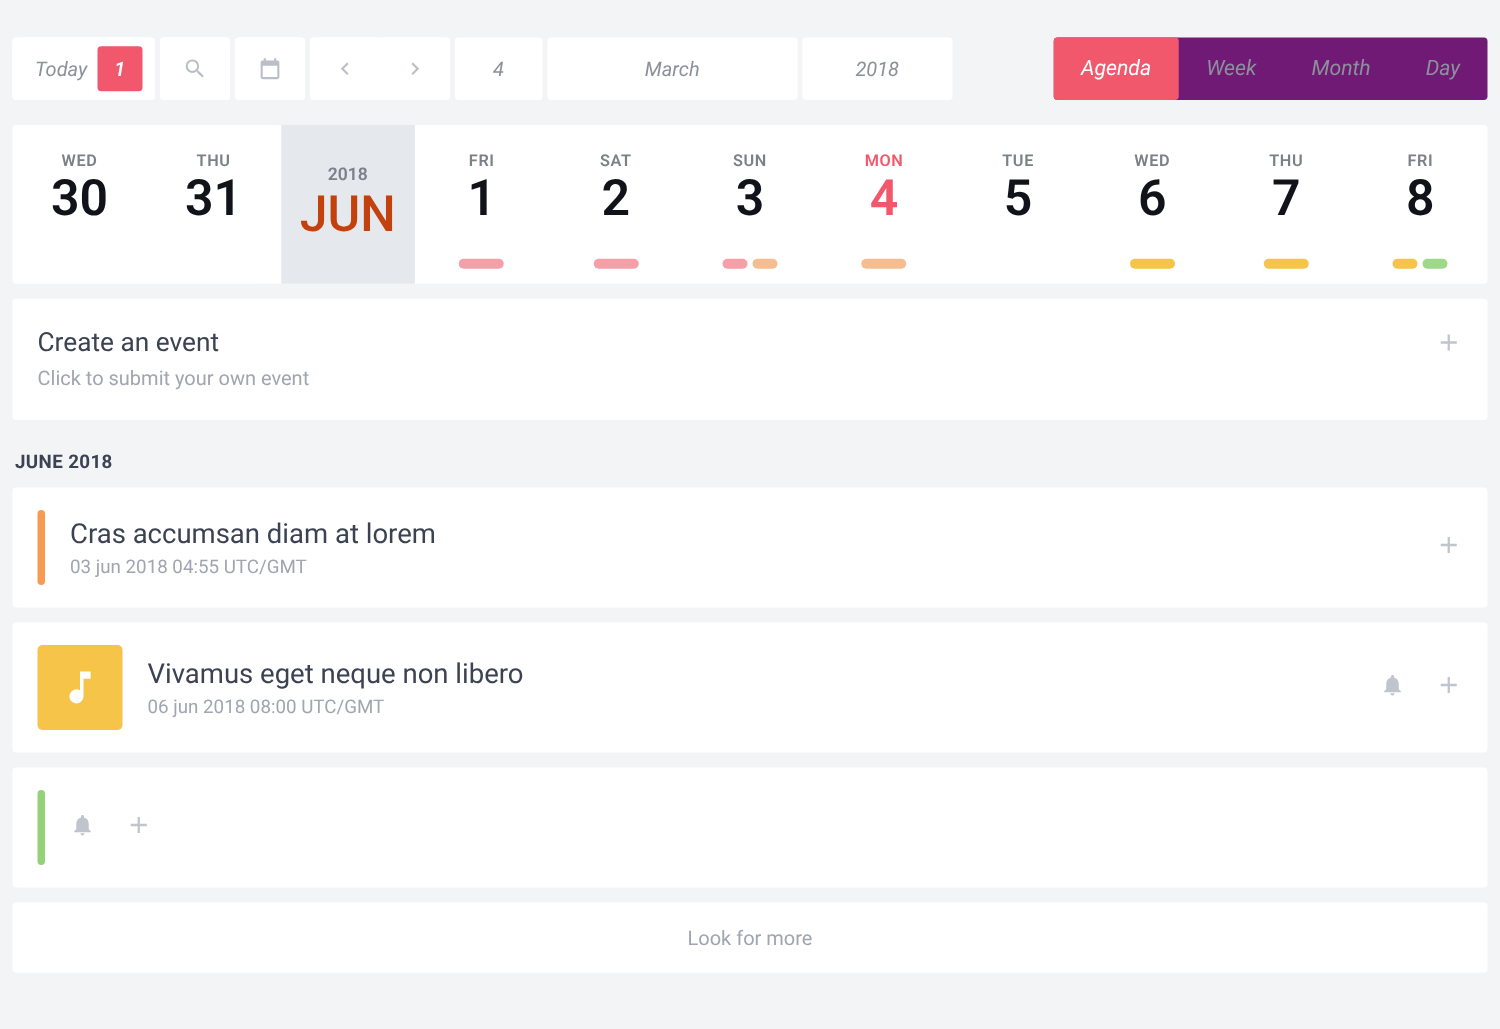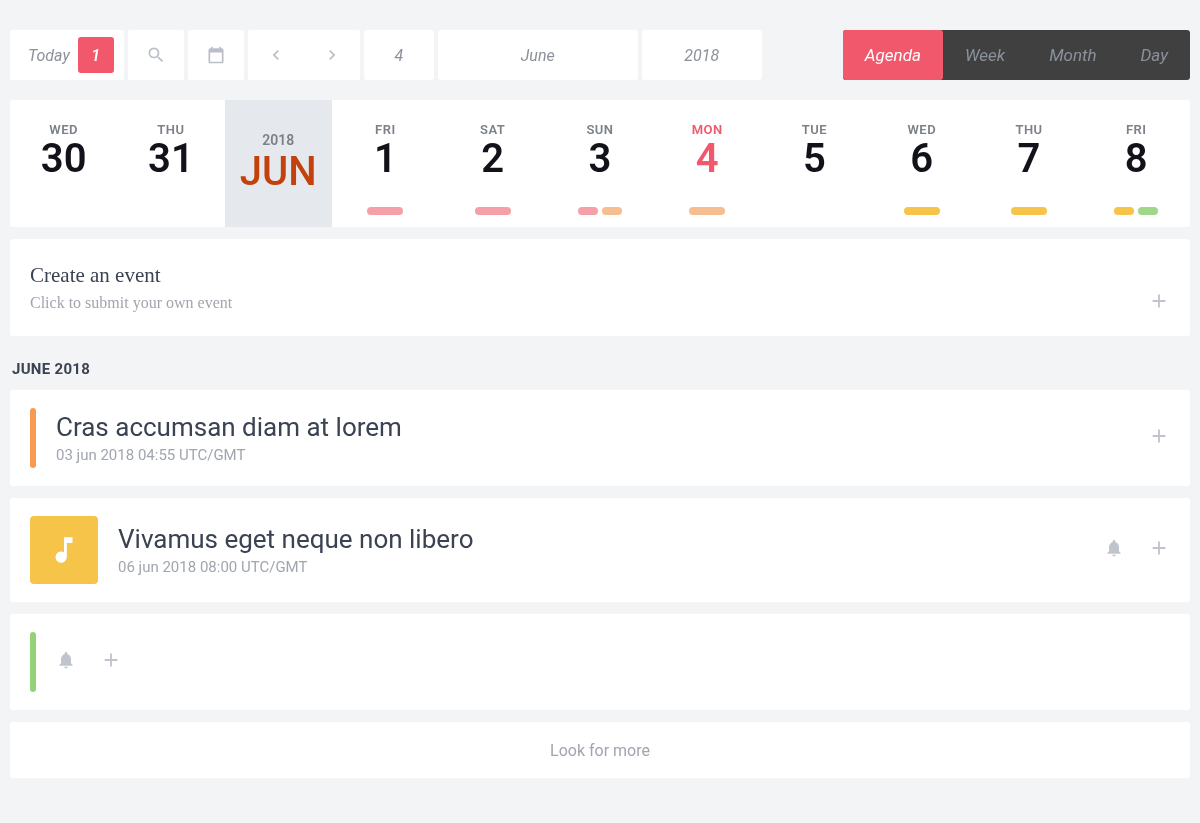--- a/index.html
+++ b/index.html
@@ -73,21 +73,21 @@
       font-size: 16px;
     }
     .field-day { width: 70px; }
     .field-month { width: 200px; }
     .field-year { width: 120px; }
     
     .spacer { flex: 1; }
     
     .view-tabs {
       display: flex;
-      background: #404040;
+      background: #701a75;
       border-radius: 3px;
     }
     .view-tab {
       display: flex;
       align-items: center;
       justify-content: center;
       height: 50px;
       padding: 0 22px;
       color: #8b919b;
       font-size: 17px;
@@ -169,25 +169,24 @@
     .dot-orange { background: #f6bd91; }
     .dot-yellow { background: #f5c448; }
     .dot-green { background: #a0d88a; }
     
     
     .create-card {
       background: #fff;
       border-radius: 3px;
       padding: 24px 20px;
       display: flex;
-      align-items: flex-end;
+      align-items: flex-start;
       justify-content: space-between;
       margin-bottom: 24px;
       cursor: pointer;
-      font-family: Liberation Serif, serif;
     }
     .create-card .title {
       font-size: 21px;
       color: #3b4252;
       margin-bottom: 6px;
     }
     .create-card .sub {
       font-size: 16px;
       color: #a0a5af;
     }
@@ -228,21 +227,21 @@
       height: 68px;
       border-radius: 4px;
       display: flex;
       align-items: center;
       justify-content: center;
     }
     .ev-icon-box.yellow { background: #f5c448; }
     .ev-icon-box svg { width: 34px; height: 34px; fill: #fff; }
     .ev-text { flex: 1; }
     .ev-title {
-      font-size: 26px;
+      font-size: 22px;
       color: #3b4252;
       margin-bottom: 4px;
     }
     .ev-sub {
       font-size: 15px;
       color: #a0a5af;
     }
     .ev-actions {
       display: flex;
       align-items: center;
@@ -301,21 +300,21 @@
         </svg>
     </div>
     <div class="tool-btn">
       <svg class="tool-icon" viewBox="0 0 24 24">
           <path d="M10 6L8.59 7.41 13.17 12l-4.58 4.59L10 18l6-6z"></path>
         </svg>
     </div>
   </div>
 
   <div class="field-box field-day">4</div>
-  <div class="field-box field-month">June</div>
+  <div class="field-box field-month">March</div>
   <div class="field-box field-year">2018</div>
 
   <div class="spacer"></div>
 
   <div class="view-tabs" id="view-tabs">
       <div class="view-tab active">
         <span>Agenda</span>
       </div>
       <div class="view-tab">
         <span>Week</span>

